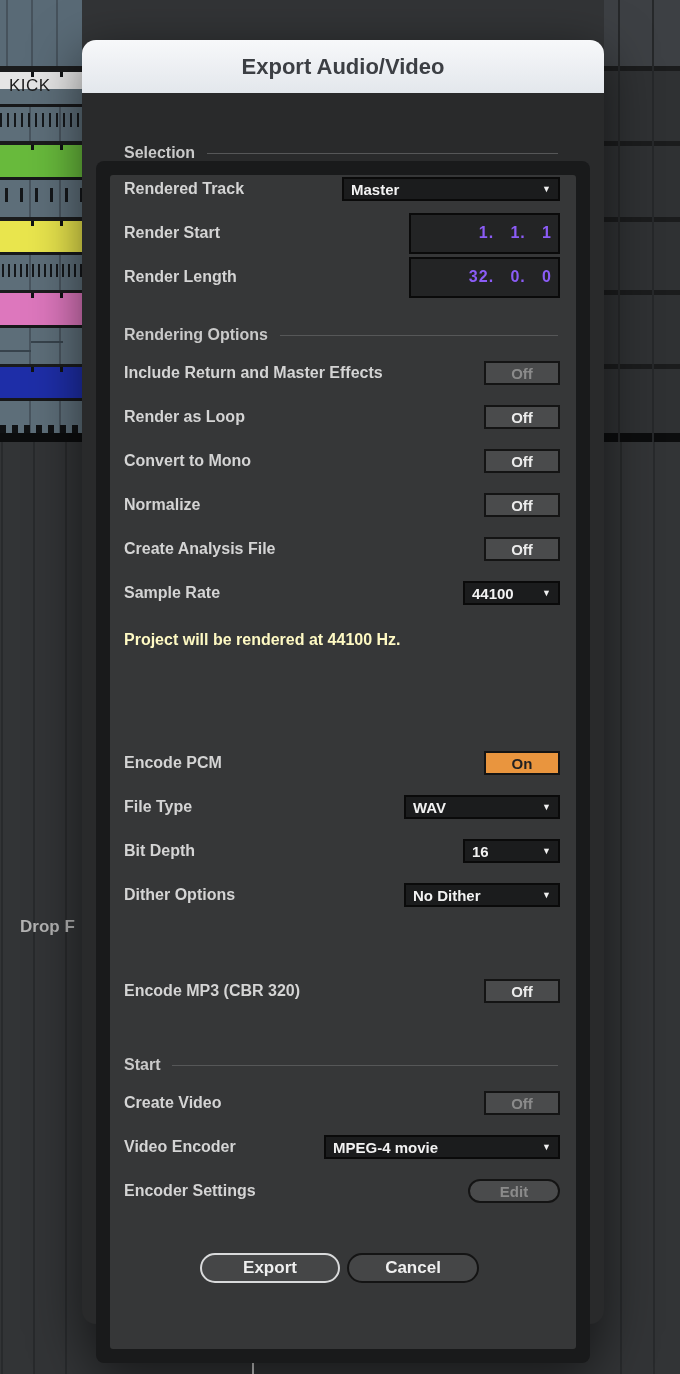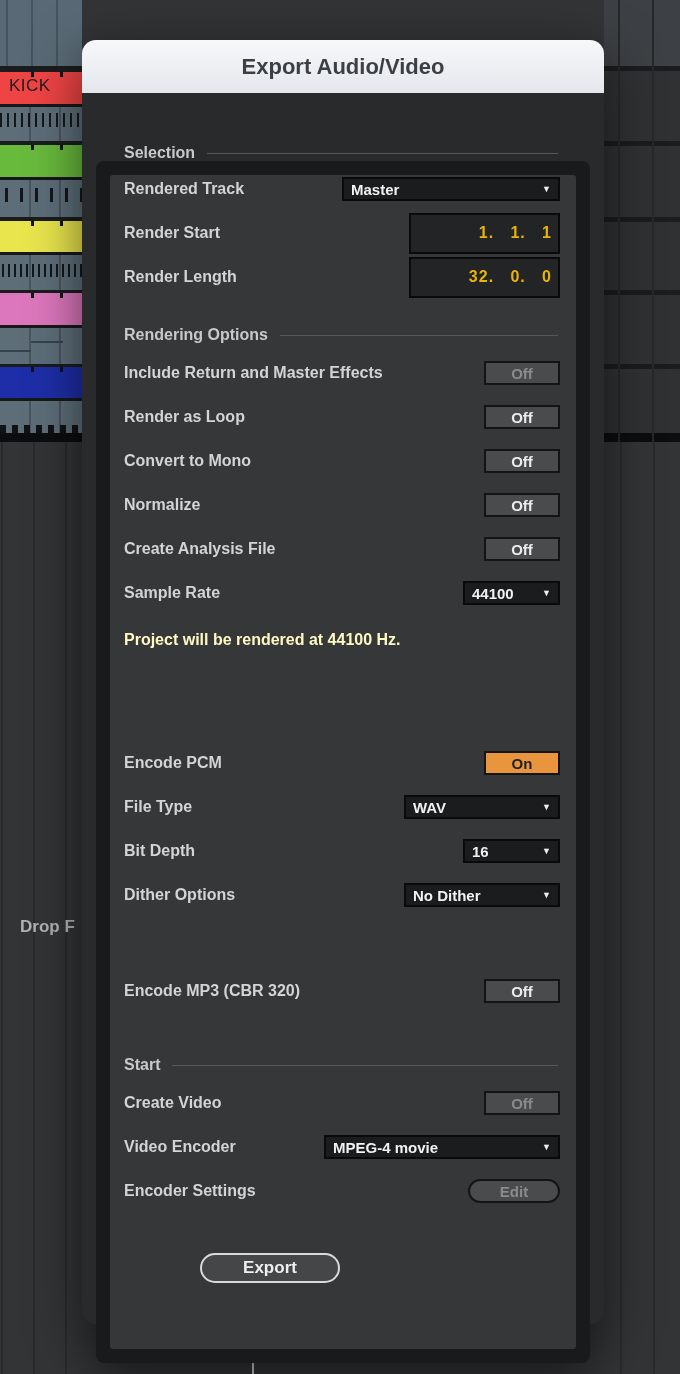--- a/index.html
+++ b/index.html
@@ -63,21 +63,21 @@
   .sec-line { flex:1; height:1px; background:#565758; }
 
   .row { position:absolute; left:42px; right:44px; height:24px; display:flex; align-items:center; justify-content:space-between; }
   .lbl { font-size:16px; font-weight:600; color:#d4d4d4; white-space:nowrap; }
   .note { position:absolute; left:42px; font-size:16px; font-weight:700; color:#fef9c3; }
 
   .dropdown { height:24px; background:#1b1c1d; border:2px solid #0a0a0a; color:#f2f2f2;
       display:flex; align-items:center; justify-content:space-between; padding:0 7px; font-size:15px; font-weight:600; }
   .tri { font-size:9px; color:#f0f0f0; line-height:1; }
 
-  .valuebox { height:41px; background:#232425; border:2px solid #0a0a0a; color:#eab308;
+  .valuebox { height:41px; background:#232425; border:2px solid #0a0a0a; color:#8b5cf6;
       display:flex; align-items:center; justify-content:flex-end; padding:0 6px;
       font-size:16px; font-weight:600; letter-spacing:1px; }
   .valuebox span { white-space:pre; }
 
   .toggle { height:24px; background:#4a4b4c; border:2px solid #141414; color:#ececec;
       display:flex; align-items:center; justify-content:center; font-size:15px; font-weight:600; }
   .toggle.on { background:#e9953e; color:#1f2022; }
   .toggle.disabled { color:#8b8b8b; }
   .pill { border-radius:12px; }
 
@@ -89,21 +89,21 @@
   .w95{width:76px;} .w236{width:236px;} .w92{width:92px;}
 </style>
 </head>
 <body>
 
 <div id="stage">
 
   <div class="left-tracks">
     <div class="slate" style="top:0;height:66px;"></div>
     <div class="hsep" style="top:66px;height:6px;"></div>
-    <div class="clip" style="top:72px;height:32px;background:#ef4444;">
+    <div class="clip" style="top:72px;height:17px;background:#e5e5e5;">
       <span class="clip-label">KICK</span>
     </div>
     <div class="thin" style="top:104px;height:3px;"></div>
     <div class="lane lane-cols ticks-dense" style="top:107px;height:34px;"></div>
     <div class="hsep" style="top:141px;height:4px;"></div>
     <div class="clip" style="top:145px;height:32px;background:#68ba3c;"></div>
     <div class="thin" style="top:177px;height:3px;"></div>
     <div class="lane lane-cols ticks-sparse" style="top:180px;height:37px;"></div>
     <div class="hsep" style="top:217px;height:4px;"></div>
     <div class="clip" style="top:221px;height:31px;background:#e9e54d;"></div>
@@ -268,14 +268,17 @@
     <div class="row" style="top:1139px;">
       <span class="lbl">Encoder Settings</span>
       <div class="toggle disabled pill w92">
         <span>Edit</span>
       </div>
     </div>
 
     <button class="btn primary" style="top:1213px;left:118px;width:140px;">
       <span>Export</span>
     </button>
+    <button class="btn" style="top:1213px;left:265px;width:132px;">
+      <span>Cancel</span>
+    </button>
   </div>
 </div>
 
 </body></html>

